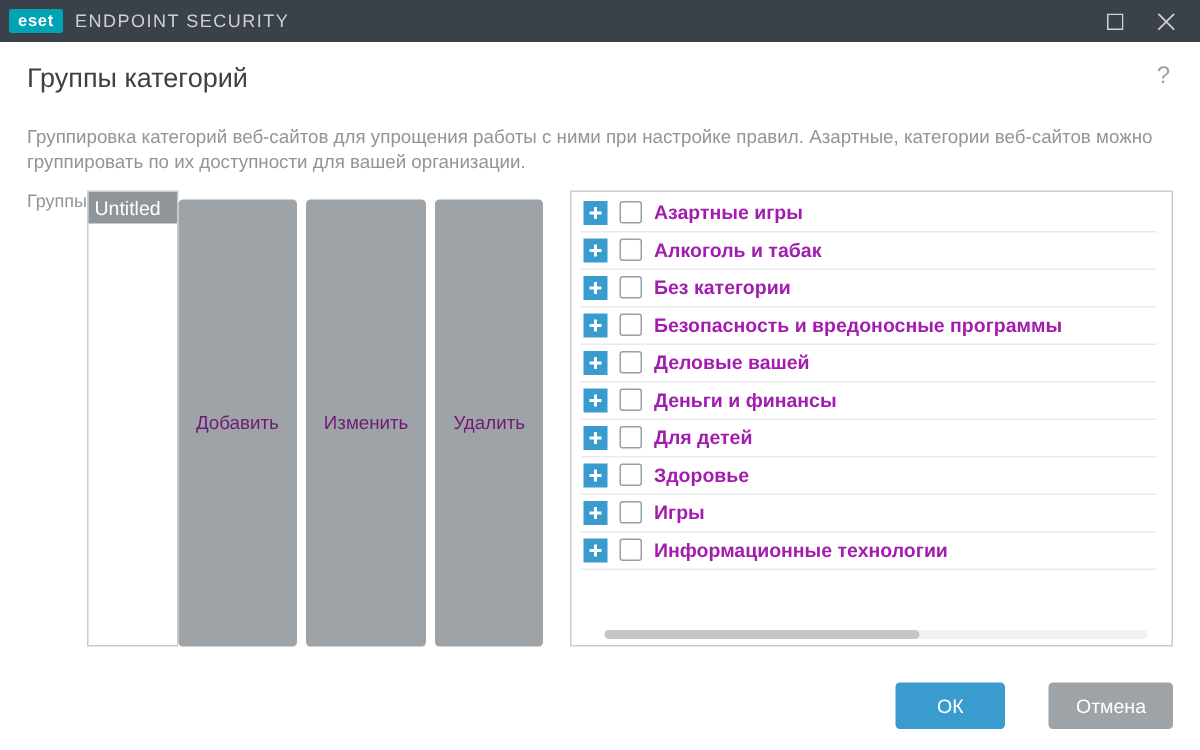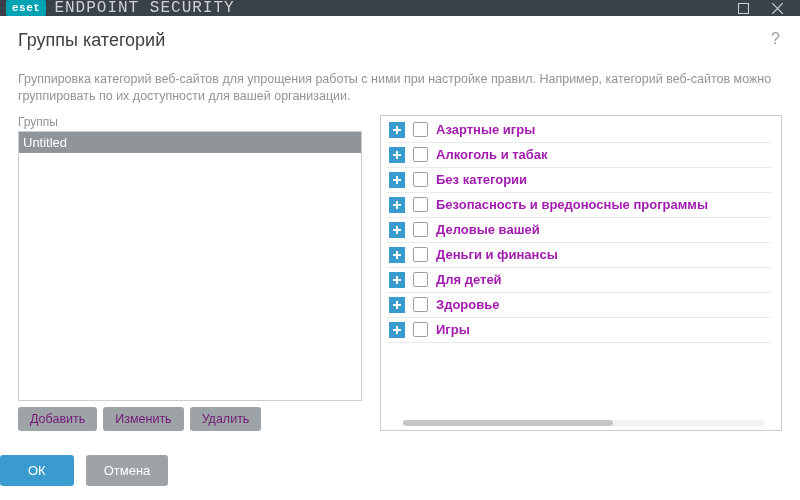--- a/index.html
+++ b/index.html
@@ -1,47 +1,47 @@
 <!DOCTYPE html>
 <html><head>
 <meta charset="utf-8">
 <style>
   * { box-sizing: border-box; }
   html, body { margin:0; padding:0; width:800px; height:500px; font-family: "Segoe UI", Arial, sans-serif; font-size:13px; color:#333; background:#fff; }
   .window { width:800px; height:500px; display:flex; flex-direction:column; }
-  .titlebar { background:#3b4148; color:#d9dbdd; height:16px; display:flex; align-items:center; padding:0 6px;font-family:Liberation Mono, monospace; }
+  .titlebar { background:#3b4148; color:#d9dbdd; height:28px; display:flex; align-items:center; padding:0 6px; }
   .brand { display:flex; align-items:center; gap:8px; }
   .brand-logo { background:#00a3b4; color:#fff; font-weight:700; font-size:11px; padding:2px 6px; border-radius:2px; letter-spacing:0.5px; }
-  .brand-text { font-size:16px; letter-spacing:1px; color:#cfd2d4; font-weight:300;text-align:right; }
+  .brand-text { font-size:12px; letter-spacing:1px; color:#cfd2d4; font-weight:300;text-align:right; }
   .titlebar-spacer { flex:1; }
   .title-btn { width:34px; height:28px; display:flex; align-items:center; justify-content:center; color:#cfd2d4; }
   .title-btn svg { display:block; }
   .content { flex:1; display:flex; flex-direction:column; padding:12px 18px 14px 18px; position:relative; }
   .heading { font-size:18px; font-weight:400; color:#404040; margin:2px 0 20px 0; }
   .help-icon { position:absolute; top:14px; right:20px; color:#9aa0a5; font-size:16px; }
   .desc { color:#8f9599; font-size:12.5px; line-height:1.35; margin-bottom:10px; }
   .columns { flex:1; display:flex; gap:18px; min-height:0; }
-  .col-left { width:344px; display:flex; flex-direction:column; }
+  .col-left { width:344px; display:flex; flex-direction:row; }
   .col-right { flex:1; display:flex; flex-direction:column; }
   .groups-label { color:#8f9599; font-size:12px; margin-bottom:2px; }
   .list-box { flex:1; border:1px solid #c9cdd0; background:#fff; }
   .list-item-selected { background:#8f9599; color:#fff; padding:3px 4px; font-size:13px; }
   .left-buttons { margin-top:6px; display:flex; gap:6px; }
   .btn-gray { background:#9da3a7; color:#701a75; border:none; border-radius:3px; padding:5px 12px; font-size:12.5px; }
   .cat-panel { flex:1; border:1px solid #c9cdd0; padding:6px 4px 6px 6px; overflow:hidden; position:relative; }
   .cat-scroll { height:100%; overflow-y:auto; padding-right:6px; }
   .cat-row { display:flex; align-items:center; gap:8px; padding:4px 2px; border-bottom:1px solid #e8eaec; }
   .cat-row:first-child { padding-top:0; }
   .expand-btn { width:16px; height:16px; background:#3a9bcf; display:flex; align-items:center; justify-content:center; flex-shrink:0; }
   .expand-btn svg { display:block; }
   .chk { width:15px; height:15px; border:1px solid #9aa0a5; border-radius:2px; background:#fff; flex-shrink:0; }
   .cat-label { color:#a21caf; font-weight:600; font-size:13px; }
   .hscroll-track { position:absolute; bottom:4px; left:22px; right:16px; height:6px; background:#f1f2f3; border-radius:3px; }
   .hscroll-thumb { position:absolute; left:0; top:0; height:6px; width:58%; background:#c3c7ca; border-radius:3px; }
-  .footer { display:flex; justify-content:flex-start; gap:12px; padding:10px 18px 14px 0; }
+  .footer { display:flex; justify-content:flex-end; gap:29px; padding:10px 18px 14px 0; }
   .btn-primary { background:#3a9bcf; color:#fff; border:none; border-radius:3px; padding:8px 28px; font-size:13px; }
   .btn-secondary { background:#9da3a7; color:#fff; border:none; border-radius:3px; padding:8px 18px; font-size:13px; }
   
   .cat-scroll::-webkit-scrollbar { width:7px; }
   .cat-scroll::-webkit-scrollbar-thumb { background:#c3c7ca; border-radius:3px; }
   .cat-scroll::-webkit-scrollbar-track { background:#f1f2f3; }
 </style>
 </head>
 <body>
 
@@ -62,21 +62,21 @@
       <svg width="11" height="11">
           <line x1="0" y1="0" x2="11" y2="11" stroke="#cfd2d4" stroke-width="1.2"></line>
           <line x1="11" y1="0" x2="0" y2="11" stroke="#cfd2d4" stroke-width="1.2"></line>
         </svg>
     </div>
   </div>
 
   <div class="content">
     <span class="help-icon">?</span>
     <div class="heading">Группы категорий</div>
-    <div class="desc">Группировка категорий веб-сайтов для упрощения работы с ними при настройке правил. Например, категорий веб-сайтов можно группировать по их доступности для вашей организации.</div>
+    <div class="desc">Группировка категорий веб-сайтов для упрощения работы с ними при настройке правил. Азартные, категории веб-сайтов можно группировать по их доступности для вашей организации.</div>
 
     <div class="columns">
 
       <div class="col-left">
         <div class="groups-label">Группы</div>
         <div class="list-box">
           <div class="list-item-selected">Untitled</div>
         </div>
         <div class="left-buttons">
           <button class="btn-gray">Добавить</button>
@@ -171,20 +171,30 @@
               <div class="cat-row">
                 <div class="expand-btn">
                   <svg width="10" height="10">
                     <line x1="5" y1="1" x2="5" y2="9" stroke="#fff" stroke-width="2"></line>
                     <line x1="1" y1="5" x2="9" y2="5" stroke="#fff" stroke-width="2"></line>
                   </svg>
                 </div>
                 <div class="chk"></div>
                 <span class="cat-label">Игры</span>
               </div>
+              <div class="cat-row">
+                <div class="expand-btn">
+                  <svg width="10" height="10">
+                    <line x1="5" y1="1" x2="5" y2="9" stroke="#fff" stroke-width="2"></line>
+                    <line x1="1" y1="5" x2="9" y2="5" stroke="#fff" stroke-width="2"></line>
+                  </svg>
+                </div>
+                <div class="chk"></div>
+                <span class="cat-label">Информационные технологии</span>
+              </div>
             </div>
           <div class="hscroll-track">
             <div class="hscroll-thumb"></div>
           </div>
         </div>
       </div>
 
     </div>
   </div>
 

